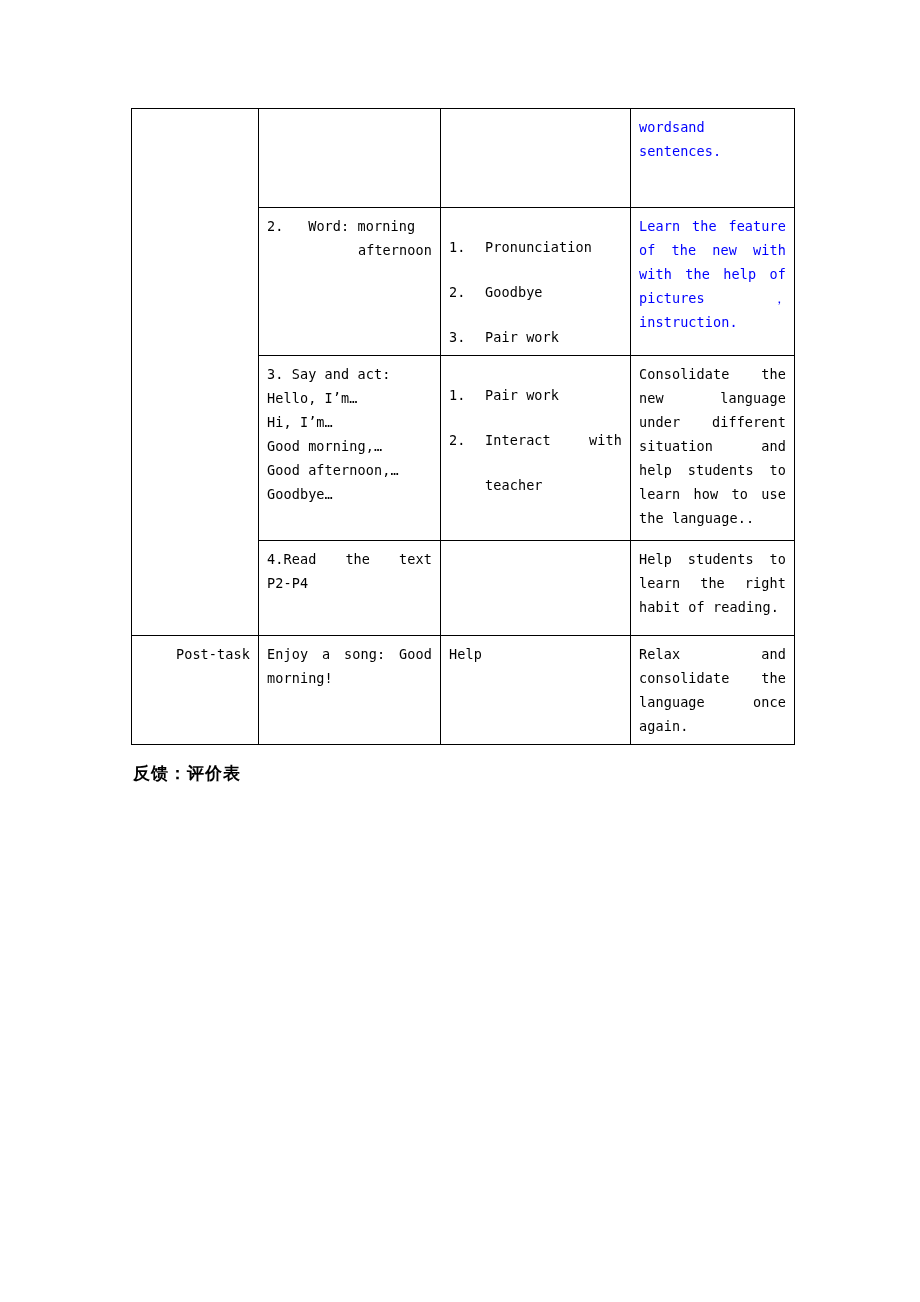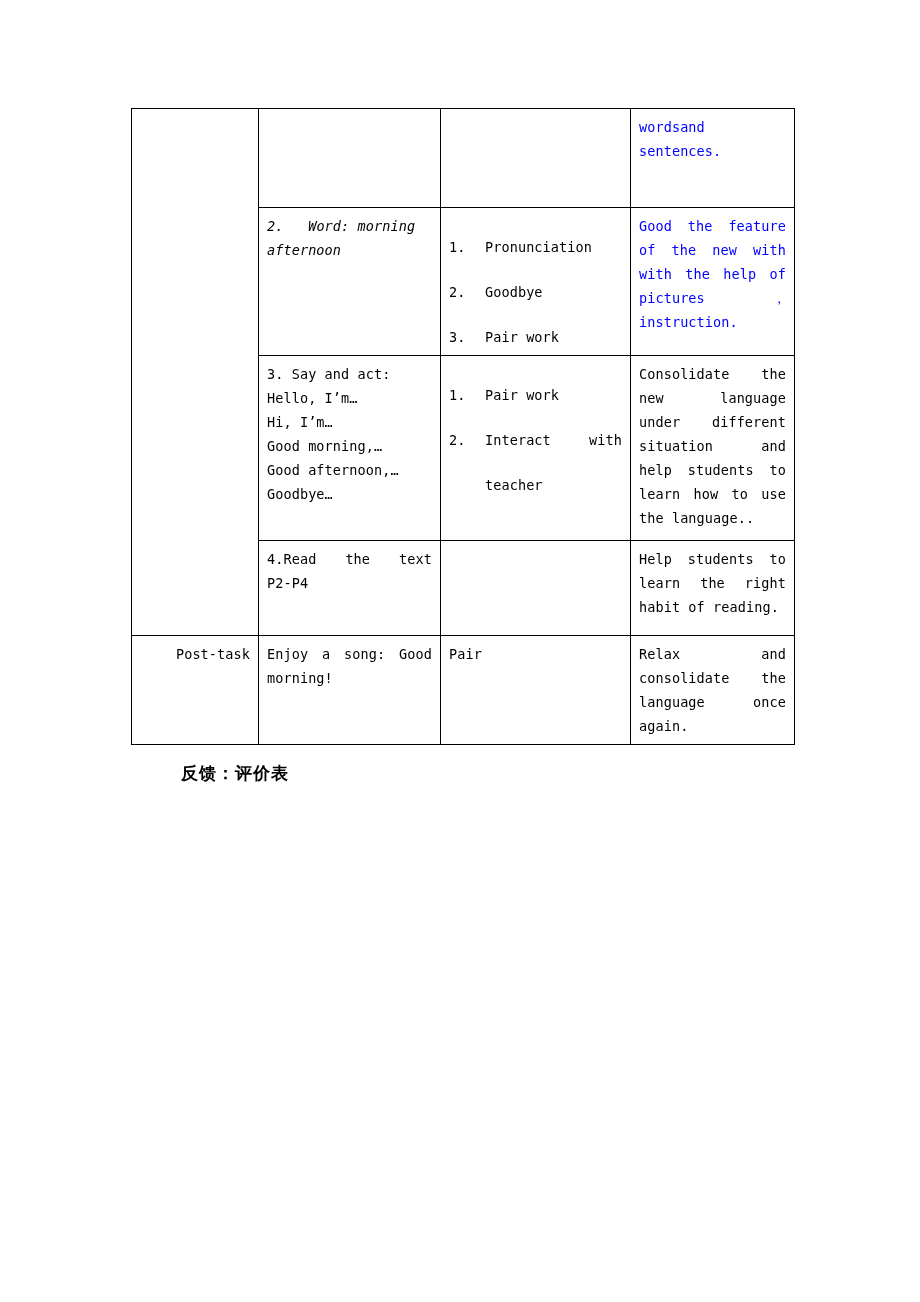--- a/index.html
+++ b/index.html
@@ -80,32 +80,31 @@
   .numlist li .txt {
     display: block;
     margin-top: 21px;
   }
   .numlist li .txt.j {
     text-align: justify;
     text-align-last: justify;
   }
   .indent-right {
     display: block;
-    text-align: left;
+    text-align: right;
   }
   .caption {
     position: absolute;
     left: 133px;
     top: 762px;
     font-family: "DejaVu Sans", "Liberation Sans", sans-serif;
     font-weight: bold;
     font-size: 17px;
     letter-spacing: 1px;
     color: #000000;
-    margin-left: 48px;
   }
 </style>
 </head>
 <body>
 
 <div class="page">
 
   <table class="lesson-table">
     <colgroup>
       <col class="col-stage">
@@ -119,42 +118,42 @@
         <td class="stage-cell" rowspan="4"></td>
         <td style="height:86px;"></td>
         <td></td>
         <td>
           <span class="ln j blue"><span>words</span><span>and</span></span>
           <span class="ln blue">sentences.</span>
         </td>
       </tr>
 
       <tr>
-        <td style="height:106px;font-style:italic;">
+        <td style="height:106px;">
           <span class="ln jl"><span>2.</span>&nbsp;&nbsp;&nbsp;<span>Word: morning</span></span>
           <span class="indent-right">afternoon</span>
         </td>
         <td>
           <ul class="numlist">
             <li>
                 <span class="num">1.</span>
                 <span class="txt">Pronunciation</span>
               </li>
             <li>
                 <span class="num">2.</span>
                 <span class="txt">Goodbye</span>
               </li>
             <li>
                 <span class="num">3.</span>
                 <span class="txt">Pair work</span>
               </li>
           </ul>
         </td>
         <td>
-          <span class="ln j blue">Good the feature</span>
+          <span class="ln j blue">Learn the feature</span>
           <span class="ln j blue">of the new with</span>
           <span class="ln j blue">with the help of</span>
           <span class="ln j blue">pictures ，</span>
           <span class="ln blue">instruction.</span>
         </td>
       </tr>
 
       <tr>
         <td style="height:172px;">
           <span class="ln">3. Say and act:</span>
@@ -201,21 +200,21 @@
         </td>
       </tr>
 
       <tr>
         <td class="stage-cell">Post-task</td>
         <td style="height:84px;margin-top:13px;">
           <span class="ln j">Enjoy a song: Good</span>
           <span class="ln">morning!</span>
         </td>
         <td>
-          <span class="ln">Pair</span>
+          <span class="ln">Help</span>
         </td>
         <td>
           <span class="ln j">Relax and</span>
           <span class="ln j">consolidate the</span>
           <span class="ln j">language once</span>
           <span class="ln">again.</span>
         </td>
       </tr>
 
     </tbody>

